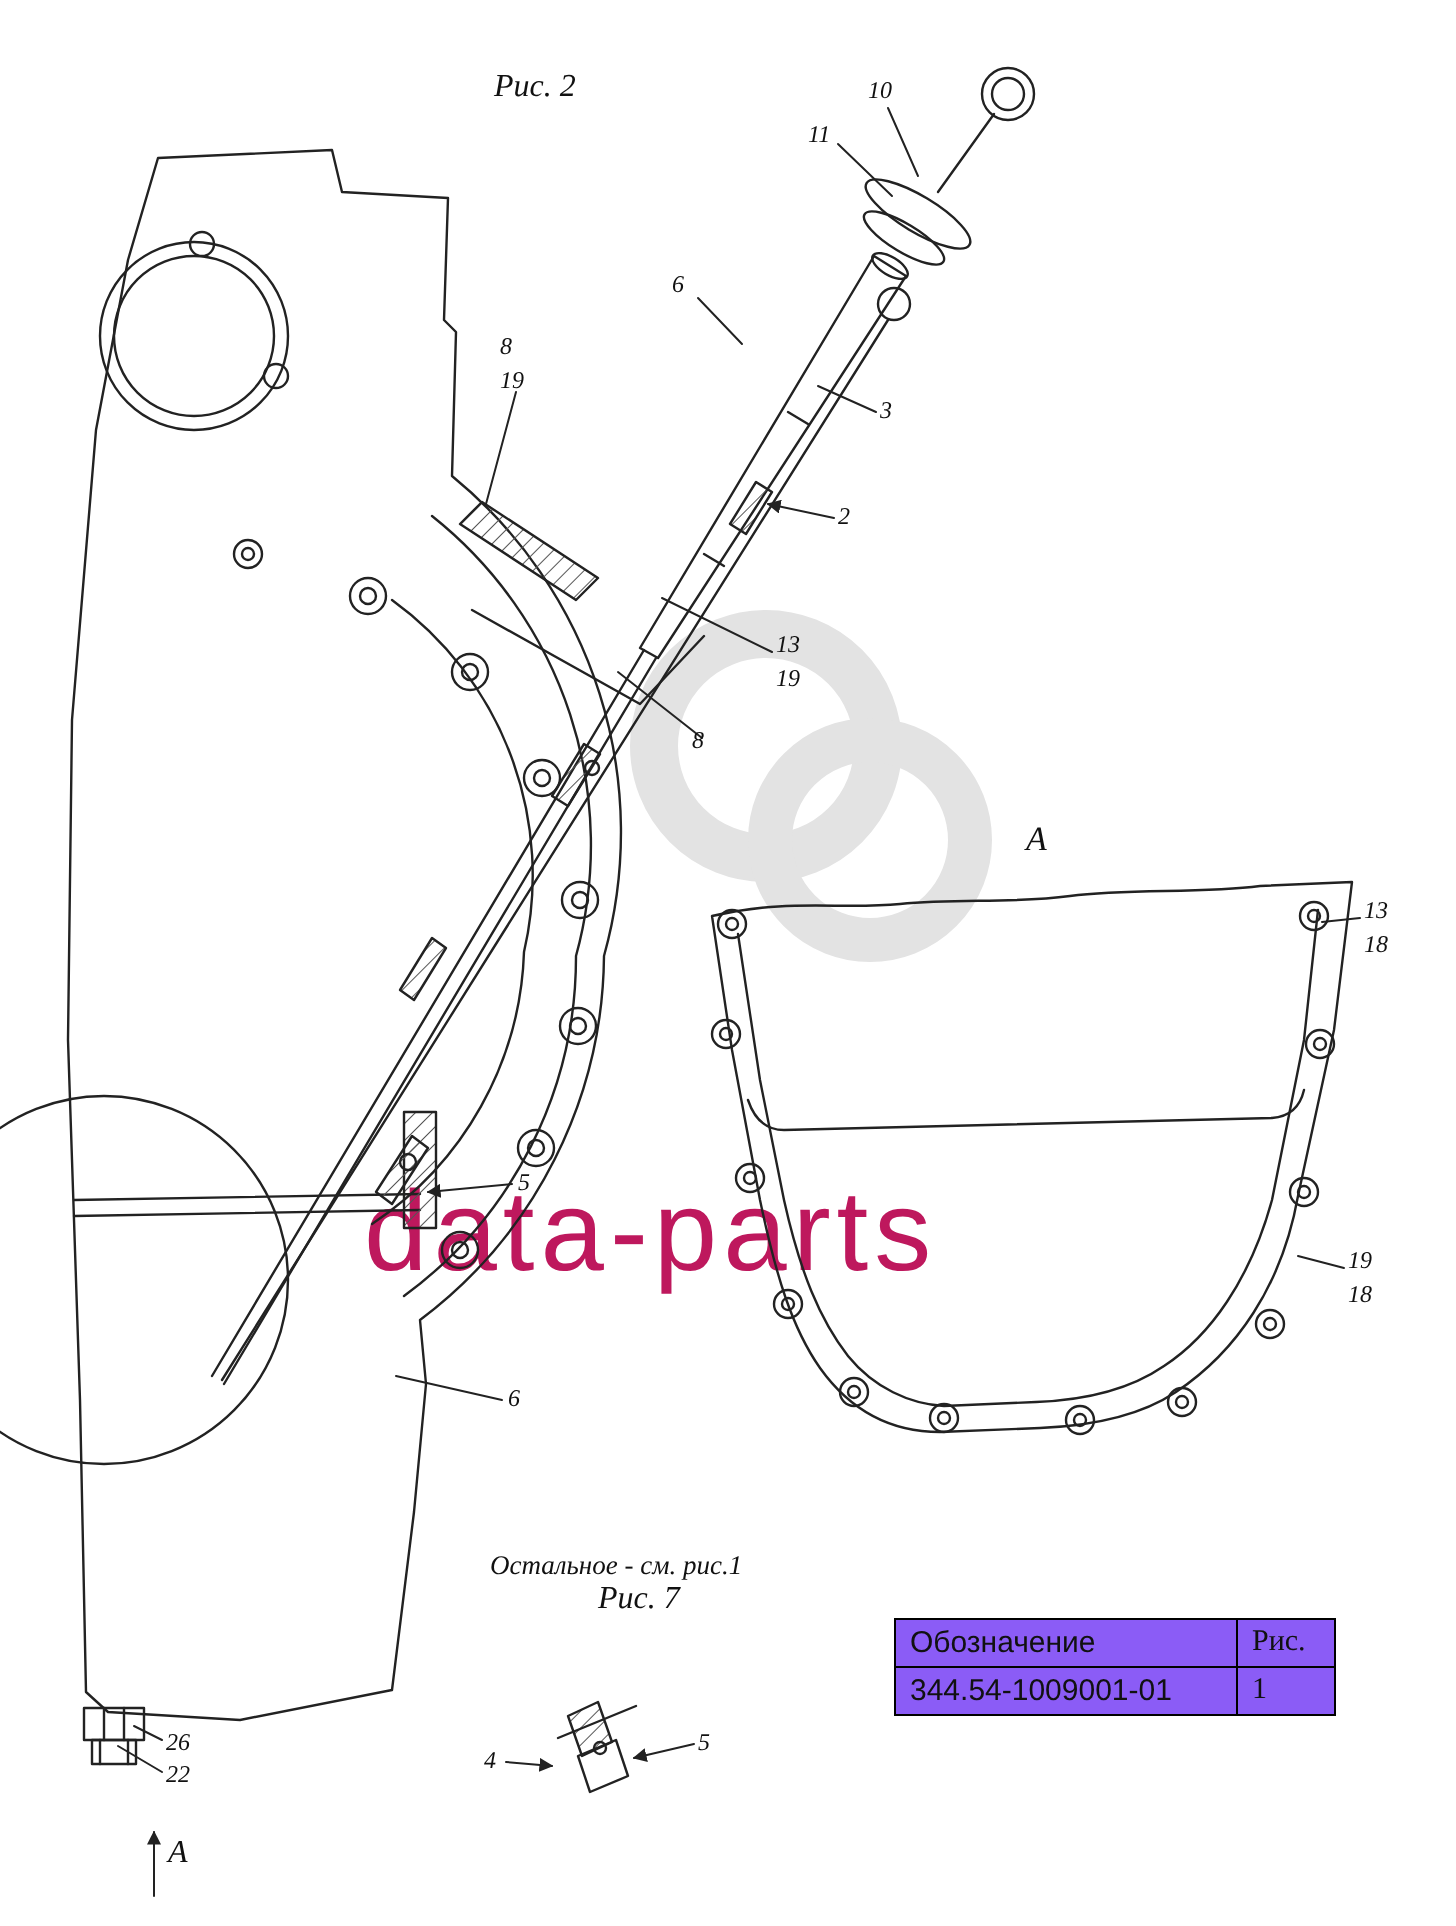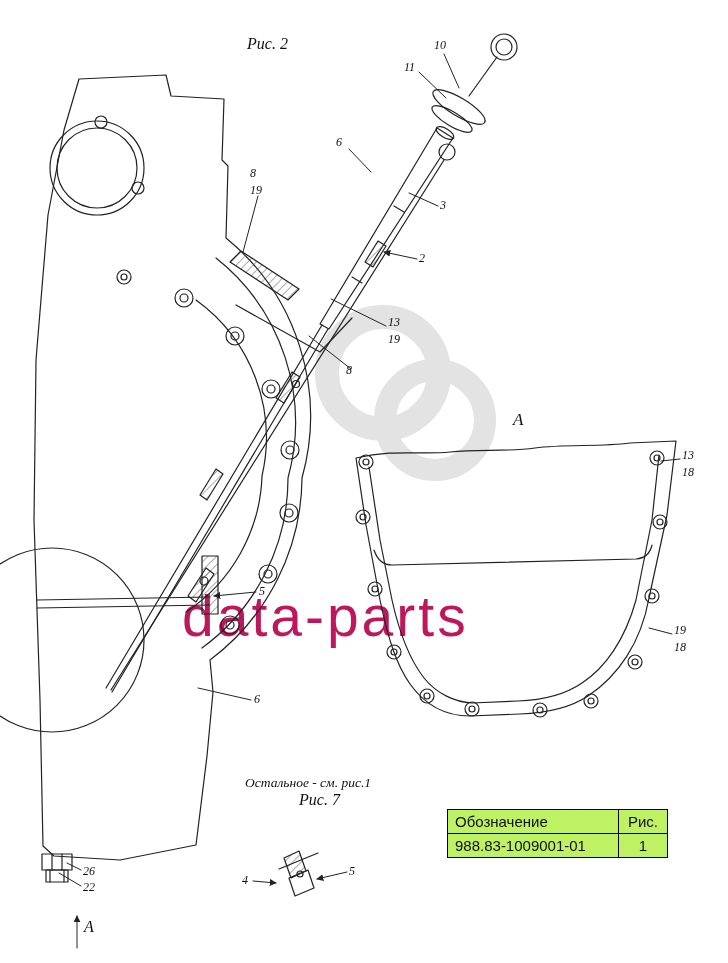--- a/index.html
+++ b/index.html
@@ -16,26 +16,26 @@
   .lbl{
     position:absolute;font-style:italic;font-size:12px;color:#111;
     white-space:nowrap;line-height:1;
   }
   .cap{font-size:16px;}
   .note{font-size:13.5px;}
   .viewlbl{font-size:17px;}
   table.parts{
     position:absolute;left:447px;top:809px;border-collapse:collapse;
     font-family:"Liberation Sans",sans-serif;font-size:15px;color:#111;
-    background:#bef264;
+    background:#8b5cf6;
   }
   table.parts td,table.parts th{
     border:1px solid #000;padding:3px 7px;font-weight:normal;text-align:left;height:17px;
   }
-  table.parts td.num,table.parts th.num{text-align:center;width:34px;}
+  table.parts td.num,table.parts th.num{text-align:left;width:34px;font-family:Liberation Serif, serif;}
   table.parts td.des,table.parts th.des{width:156px;}
 </style>
 </head>
 <body>
 
 <div class="canvas">
 
   <div class="watermark-text">data-parts</div>
 
   <svg class="art" width="728" height="963" viewBox="0 0 728 963" fill="none" stroke="#222" stroke-width="1.2" stroke-linejoin="round" stroke-linecap="round">
@@ -211,19 +211,19 @@
   <div class="lbl" style="left:349px;top:865px">5</div>
   <div class="lbl cap" style="left:84px;top:919px">А</div>
 
   <table class="parts">
     <tbody>
         <tr>
       <th class="des">Обозначение</th>
       <th class="num">Рис.</th>
     </tr>
     <tr>
-      <td class="des">988.83-1009001-01</td>
+      <td class="des">344.54-1009001-01</td>
       <td class="num">1</td>
     </tr>
   </tbody>
     </table>
 
 </div>
 
 </body></html>

